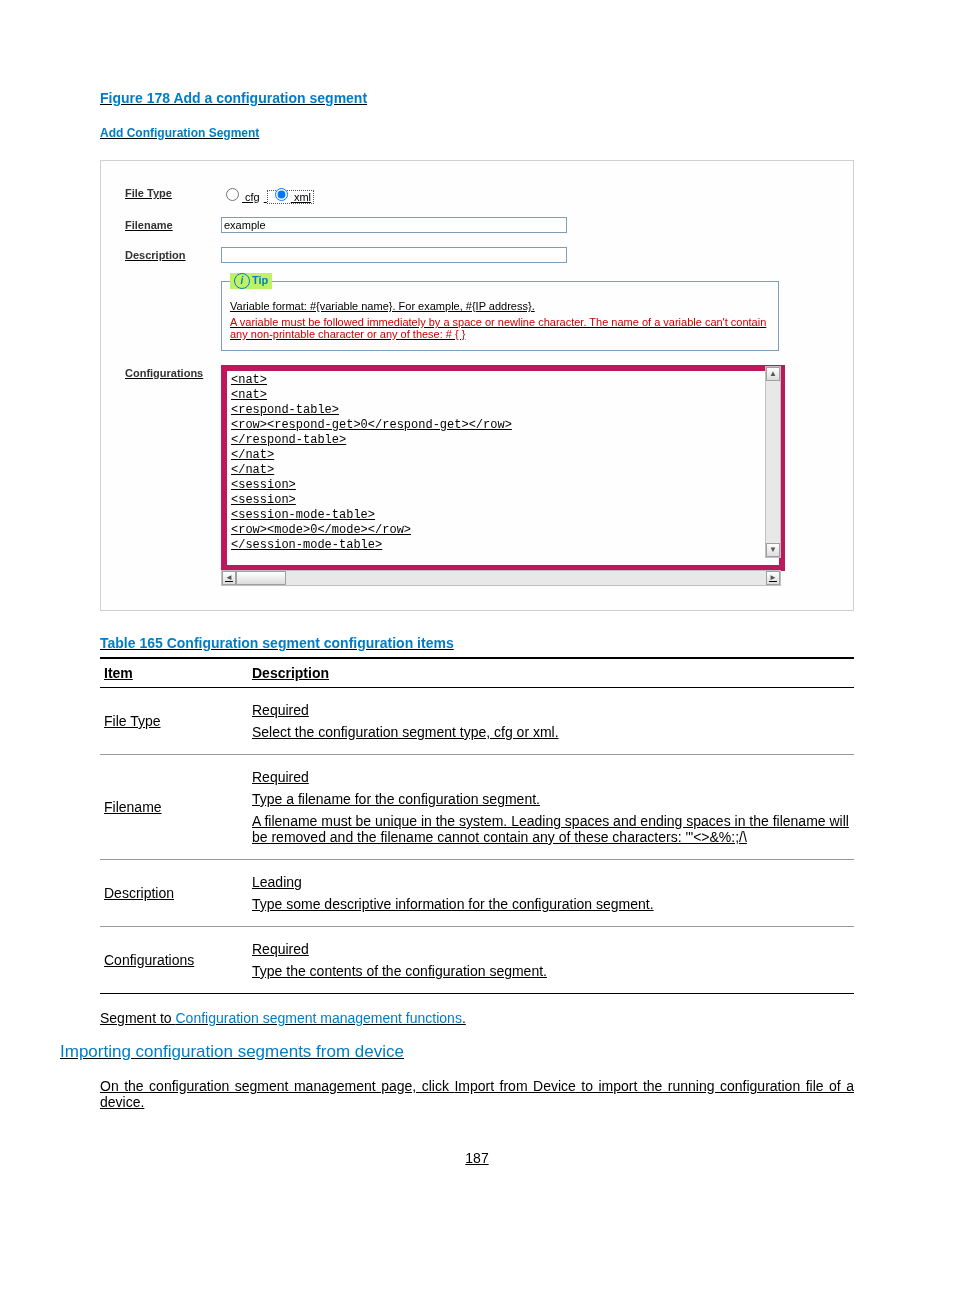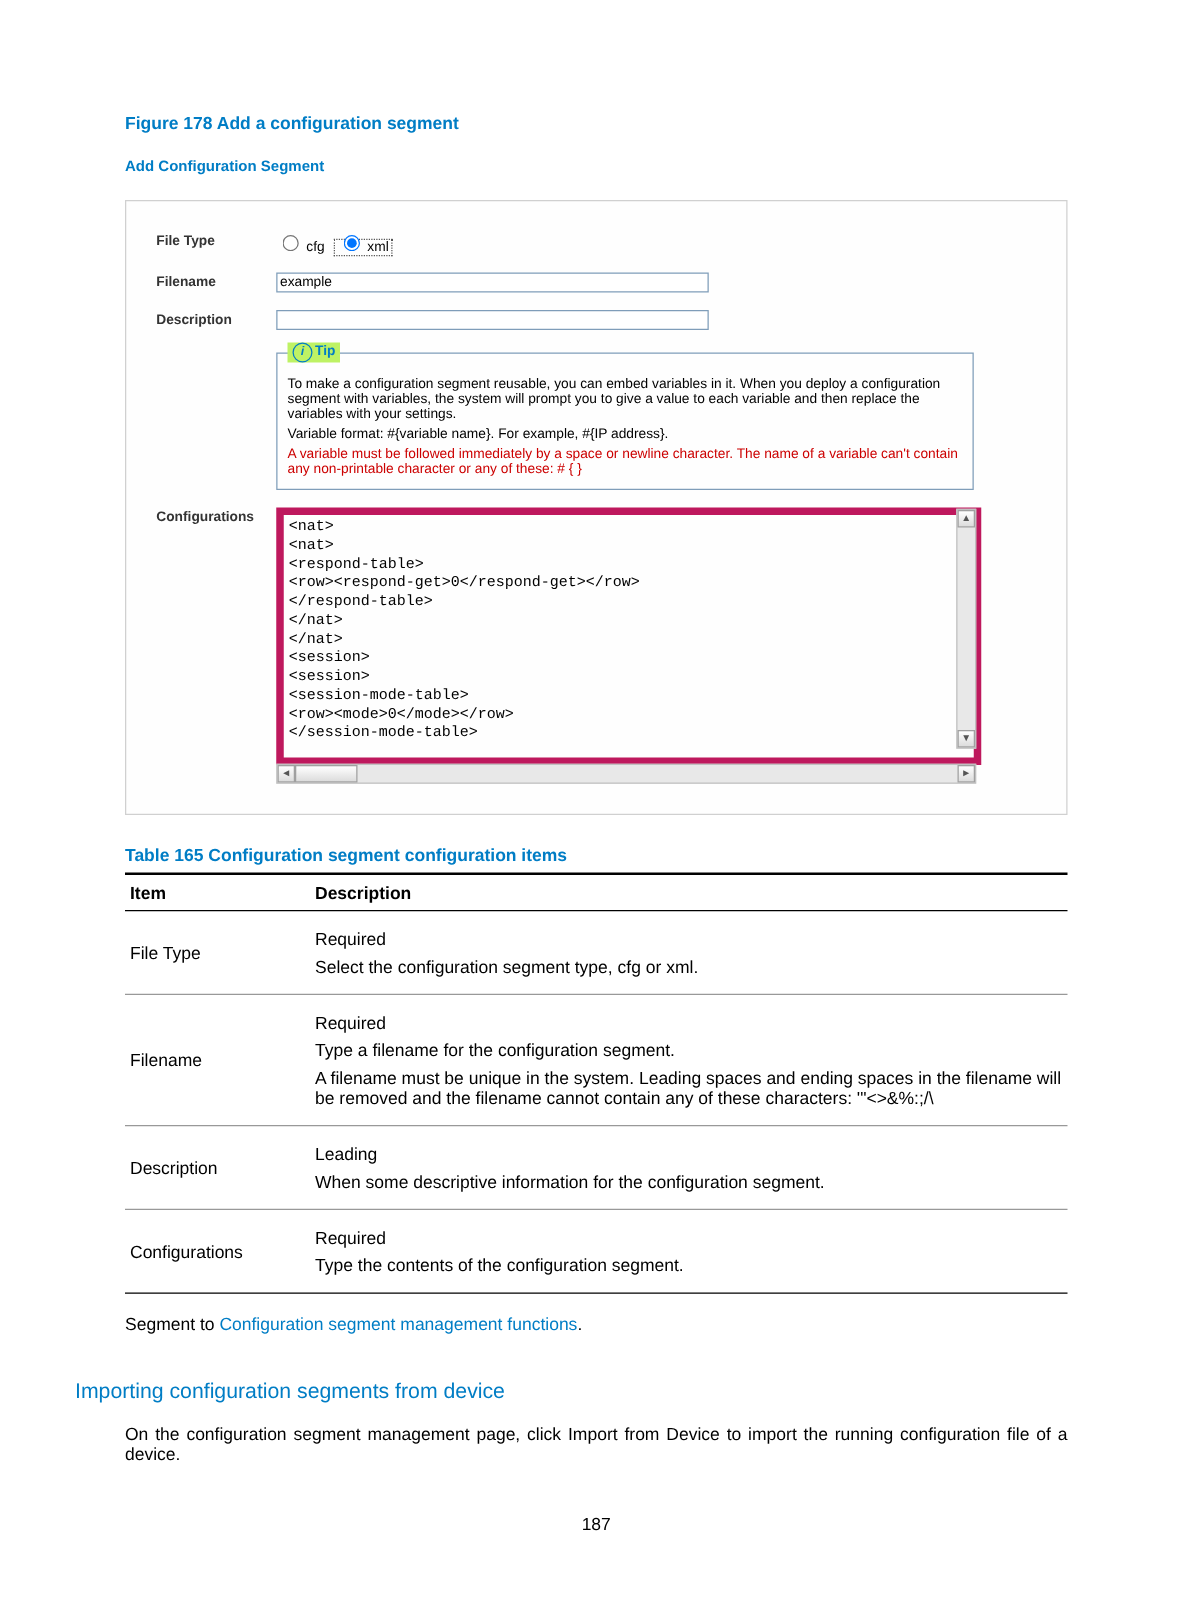--- a/index.html
+++ b/index.html
@@ -7,20 +7,21 @@
     background: #fff;
     font-family: "Segoe UI", Arial, sans-serif;
     color: #000;
   }
   .page {
     width: 954px;
     min-height: 1296px;
     margin: 0 auto;
     padding: 90px 100px 22px 100px;
     box-sizing: border-box;
+    text-decoration: underline;
   }
   .fig-title, .tbl-title {
     color: #007dc5;
     font-weight: bold;
     font-size: 14px;
     margin-bottom: 6px;
   }
   .panel-title {
     color: #007dc5;
     font-weight: bold;
@@ -177,21 +178,21 @@
     font-family: "Futura","Segoe UI", Arial, sans-serif;
     font-size: 14px;
     font-weight: 300;
     margin-top: 16px;
   }
   .link { color: #007dc5; }
   .h2 {
     color: #007dc5;
     font-size: 17px;
     font-weight: normal;
-    margin: 36px 0 8px -40px;
+    margin: 16px 0 8px -40px;
     font-family: "Futura","Segoe UI", Arial, sans-serif;
   }
   .page-num {
     text-align: center;
     font-size: 14px;
     margin-top: 40px;
     font-family: "Futura","Segoe UI", Arial, sans-serif;
     font-weight: 300;
   }
   .thin { font-weight: 300; }
@@ -229,21 +230,20 @@
       </div>
     </div>
 
     <div class="form-row" style="margin-top:4px;">
       <div class="form-label-col"></div>
       <div class="form-field-col">
         <div class="tipbox">
           <div class="tiplegend">
             <span class="tipicon">i</span><span>Tip</span>
           </div>
-          <div class="para">To make a configuration segment reusable, you can embed variables in it. When you deploy a configuration segment with variables, the system will prompt you to give a value to each variable and then replace the variables with your settings.</div>
           <div class="para">Variable format: #{variable name}. For example, #{IP address}.</div>
           <div class="para tipwarn">A variable must be followed immediately by a space or newline character. The name of a variable can't contain any non-printable character or any of these: # { }</div>
         </div>
       </div>
     </div>
 
     <div class="form-row" style="margin-top:4px;">
       <div class="form-label-col">Configurations</div>
       <div class="form-field-col">
         <div class="code-area-wrap">
@@ -300,21 +300,21 @@
         <td class="desc-block">
           <div>Required</div>
           <div>Type a filename for the configuration segment.</div>
           <div>A filename must be unique in the system. Leading spaces and ending spaces in the filename will be removed and the filename cannot contain any of these characters: '"&lt;&gt;&amp;%:;/\</div>
         </td>
       </tr>
       <tr>
         <td class="item-col thin">Description</td>
         <td class="desc-block">
           <div>Leading</div>
-          <div>When some descriptive information for the configuration segment.</div>
+          <div>Type some descriptive information for the configuration segment.</div>
         </td>
       </tr>
       <tr>
         <td class="item-col thin">Configurations</td>
         <td class="desc-block">
           <div>Required</div>
           <div>Type the contents of the configuration segment.</div>
         </td>
       </tr>
     </tbody>

